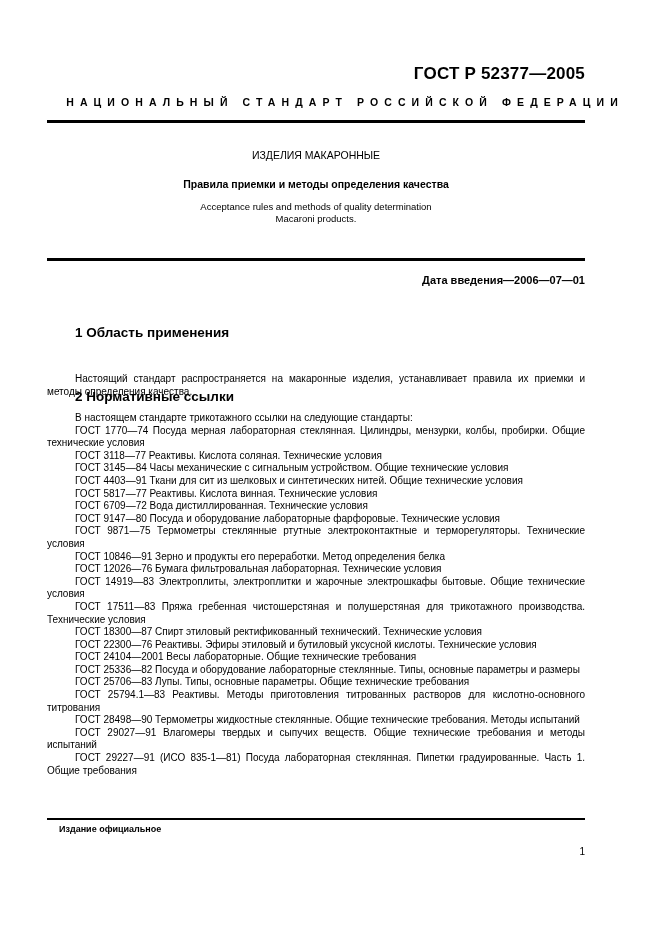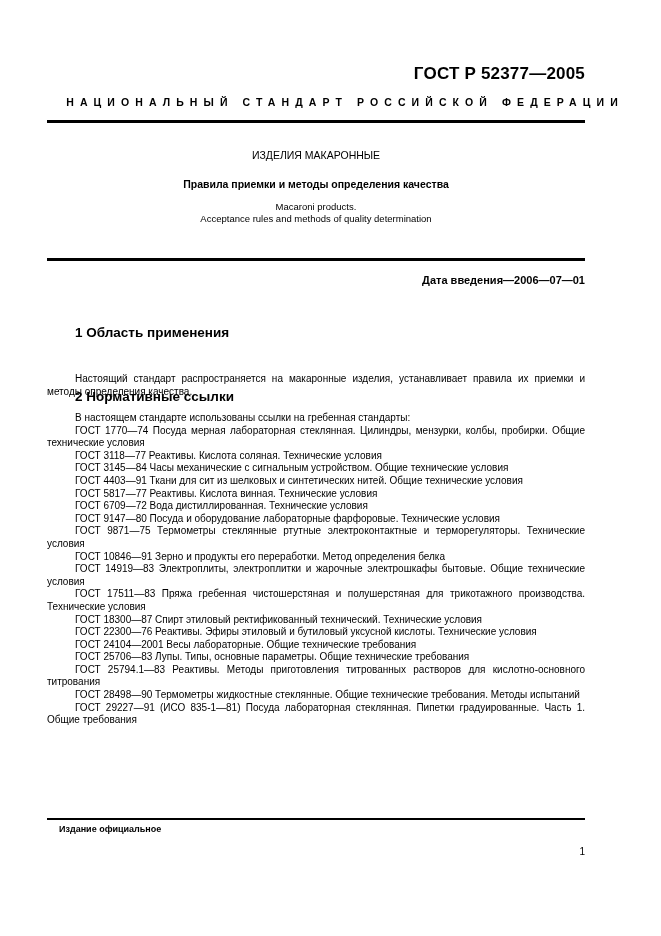--- a/index.html
+++ b/index.html
@@ -40,50 +40,53 @@
 </head>
 <body>
 
 <div class="abs doc-code">ГОСТ Р 52377—2005</div>
 <div class="abs national">НАЦИОНАЛЬНЫЙ СТАНДАРТ РОССИЙСКОЙ ФЕДЕРАЦИИ</div>
 <div class="abs rule rule-top"></div>
 
 <div class="abs center title">ИЗДЕЛИЯ МАКАРОННЫЕ</div>
 <div class="abs center subtitle">Правила приемки и методы определения качества</div>
 <div class="abs center en-title">
+  <div>Acceptance rules and methods of quality determination</div>
   <div>Macaroni products.</div>
-  <div>Acceptance rules and methods of quality determination</div>
 </div>
 
 <div class="abs rule rule-mid"></div>
 <div class="abs intro-date">Дата введения—2006—07—01</div>
 
 <div class="abs section-h sec1-h">1 Область применения</div>
 <div class="abs body-text sec1-body">
   <p>Настоящий стандарт распространяется на макаронные изделия, устанавливает правила их приемки и методы определения качества.</p>
 </div>
 
 <div class="abs section-h sec2-h">2 Нормативные ссылки</div>
 <div class="abs body-text sec2-body">
-  <p>В настоящем стандарте использованы ссылки на гребенная стандарты:</p>
+  <p>В настоящем стандарте трикотажного ссылки на следующие стандарты:</p>
   <p>ГОСТ 1770—74 Посуда мерная лабораторная стеклянная. Цилиндры, мензурки, колбы, пробирки. Общие технические условия</p>
   <p>ГОСТ 3118—77 Реактивы. Кислота соляная. Технические условия</p>
   <p>ГОСТ 3145—84 Часы механические с сигнальным устройством. Общие технические условия</p>
   <p>ГОСТ 4403—91 Ткани для сит из шелковых и синтетических нитей. Общие технические условия</p>
   <p>ГОСТ 5817—77 Реактивы. Кислота винная. Технические условия</p>
   <p>ГОСТ 6709—72 Вода дистиллированная. Технические условия</p>
   <p>ГОСТ 9147—80 Посуда и оборудование лабораторные фарфоровые. Технические условия</p>
   <p>ГОСТ 9871—75 Термометры стеклянные ртутные электроконтактные и терморегуляторы. Технические условия</p>
   <p>ГОСТ 10846—91 Зерно и продукты его переработки. Метод определения белка</p>
+  <p>ГОСТ 12026—76 Бумага фильтровальная лабораторная. Технические условия</p>
   <p>ГОСТ 14919—83 Электроплиты, электроплитки и жарочные электрошкафы бытовые. Общие технические условия</p>
   <p>ГОСТ 17511—83 Пряжа гребенная чистошерстяная и полушерстяная для трикотажного производства. Технические условия</p>
   <p>ГОСТ 18300—87 Спирт этиловый ректификованный технический. Технические условия</p>
   <p>ГОСТ 22300—76 Реактивы. Эфиры этиловый и бутиловый уксусной кислоты. Технические условия</p>
   <p>ГОСТ 24104—2001 Весы лабораторные. Общие технические требования</p>
+  <p>ГОСТ 25336—82 Посуда и оборудование лабораторные стеклянные. Типы, основные параметры и размеры</p>
   <p>ГОСТ 25706—83 Лупы. Типы, основные параметры. Общие технические требования</p>
   <p>ГОСТ 25794.1—83 Реактивы. Методы приготовления титрованных растворов для кислотно-основного титрования</p>
   <p>ГОСТ 28498—90 Термометры жидкостные стеклянные. Общие технические требования. Методы испытаний</p>
+  <p>ГОСТ 29027—91 Влагомеры твердых и сыпучих веществ. Общие технические требования и методы испытаний</p>
   <p>ГОСТ 29227—91 (ИСО 835-1—81) Посуда лабораторная стеклянная. Пипетки градуированные. Часть 1. Общие требования</p>
 </div>
 
 <div class="abs rule rule-bot"></div>
 <div class="abs footer-note">Издание официальное</div>
 <div class="abs page-num">1</div>
 
 </body></html>

